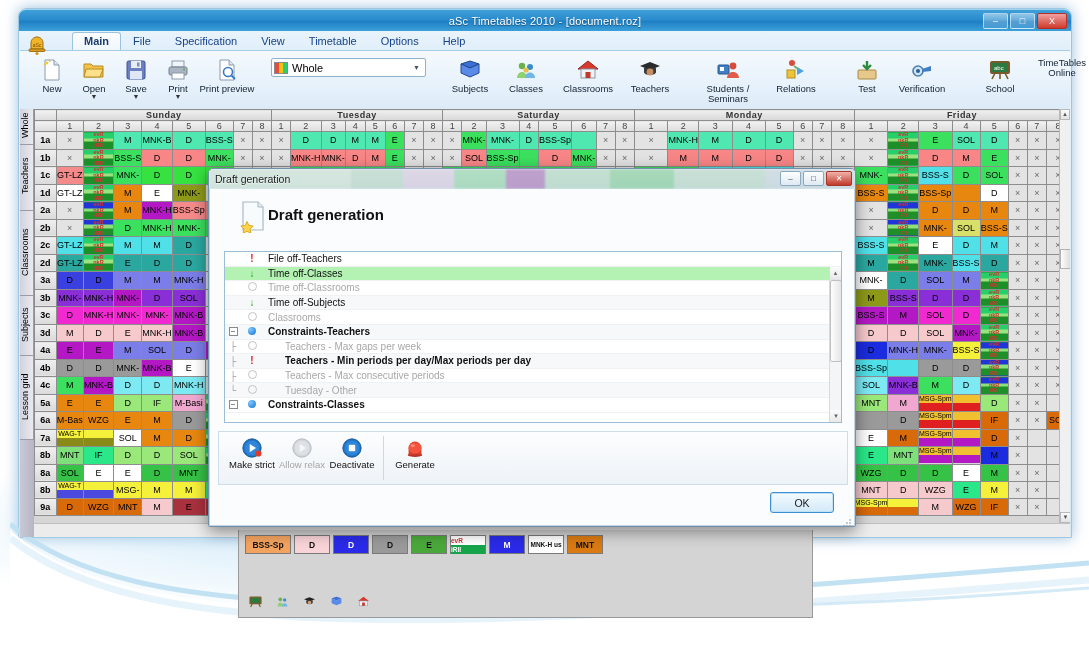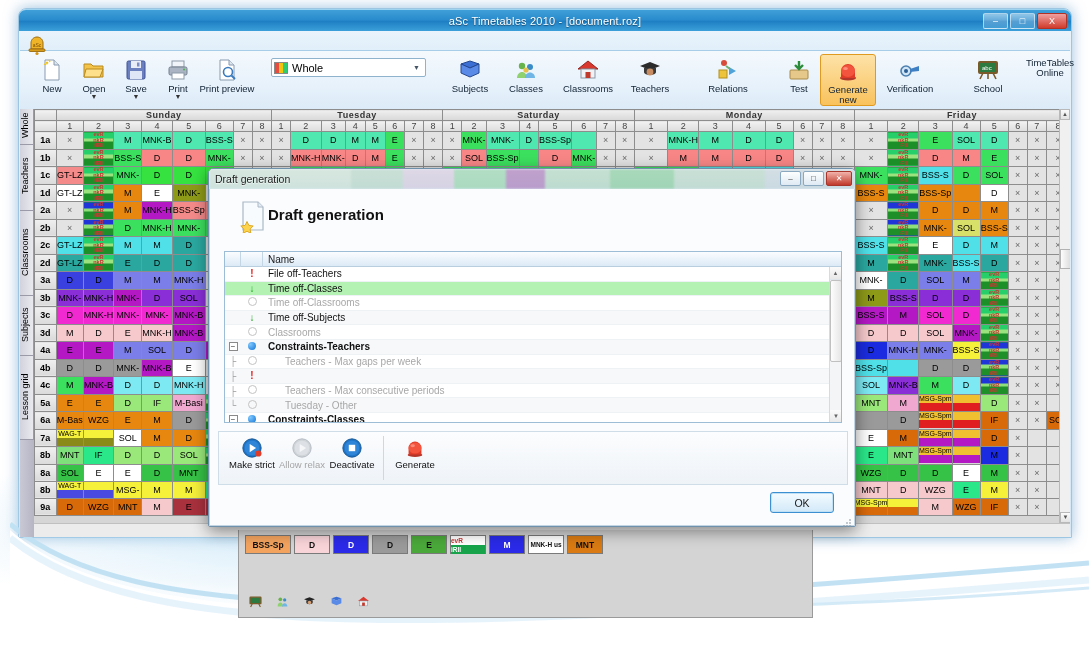--- a/index.html
+++ b/index.html
@@ -337,20 +337,29 @@
 <div id="titlebar">
   <span class="ttl">aSc Timetables 2010  - [document.roz]</span>
   <div class="winbtns">
     <div class="winbtn">–</div>
     <div class="winbtn">□</div>
     <div class="winbtn close">X</div>
   </div>
 </div>
 
 <div id="ribbon-wrap">
+  <div id="tabs">
+    <div class="tab active">Main</div>
+    <div class="tab">File</div>
+    <div class="tab">Specification</div>
+    <div class="tab">View</div>
+    <div class="tab">Timetable</div>
+    <div class="tab">Options</div>
+    <div class="tab">Help</div>
+  </div>
 
   <div id="customize">
     <span>Customize</span>
     <span style="font-size:7px">▾</span>
     <span class="x">X</span>
   </div>
 
   <div id="ribbon">
 
     <div class="rgroup">
@@ -463,51 +472,51 @@
         </div>
         <div class="lb">Teachers</div>
       </div>
     </div>
     <div class="rsep"></div>
 
     <div class="rgroup">
       <div class="ritem w3">
         <div class="ic">
           <svg width="24" height="24" viewBox="0 0 24 24">
+              <rect x="2" y="7" width="11" height="9" rx="1" fill="#3f7fc4" stroke="#27588f"></rect>
+              <rect x="4" y="9" width="4" height="4" fill="#fff"></rect>
+              <circle cx="17" cy="8" r="3.4" fill="#d94a3d"></circle>
+              <path d="M11 20c0-3.4 2.6-6 6-6s6 2.6 6 6z" fill="#e05c4a"></path>
+            </svg>
+        </div>
+        <div class="lb">Students / Seminars</div>
+      </div>
+      <div class="ritem w3">
+        <div class="ic">
+          <svg width="24" height="24" viewBox="0 0 24 24">
               <circle cx="8" cy="5" r="3" fill="#d84b3b"></circle>
               <rect x="3" y="12" width="8" height="8" fill="#eec33c" stroke="#b3901f"></rect>
               <path d="M13 9l7 4-7 4z" fill="#4fa3d8"></path>
               <path d="M10 8l4 3" stroke="#6fb06f" stroke-width="2"></path>
             </svg>
         </div>
         <div class="lb">Relations</div>
       </div>
     </div>
     <div class="rsep"></div>
 
     <div class="rgroup">
       <div class="ritem">
         <div class="ic">
           <svg width="24" height="24" viewBox="0 0 24 24">
               <rect x="3" y="12" width="18" height="9" rx="1" fill="#e6c98a" stroke="#a98a48"></rect>
               <path d="M12 3v7M8 7l4 4 4-4" stroke="#2a8c3a" stroke-width="2.4" fill="none"></path>
             </svg>
         </div>
         <div class="lb">Test</div>
-      </div>
-      <div class="ritem sel w2">
-        <div class="ic">
-          <svg width="24" height="24" viewBox="0 0 24 24">
-              <ellipse cx="12" cy="19" rx="8" ry="2.4" fill="#b3362a"></ellipse>
-              <path d="M5 19V12a7 7 0 0114 0v7z" fill="#e03b28"></path>
-              <ellipse cx="12" cy="12" rx="7" ry="6" fill="#f2543d"></ellipse>
-              <ellipse cx="9.5" cy="9.5" rx="2.4" ry="1.6" fill="#ff9c8c" opacity=".8"></ellipse>
-            </svg>
-        </div>
-        <div class="lb">Generate new</div>
       </div>
       <div class="ritem w3">
         <div class="ic">
           <svg width="24" height="24" viewBox="0 0 24 24">
               <circle cx="8" cy="13" r="5" fill="#cfe4f5" stroke="#4a7fb0" stroke-width="1.6"></circle>
               <path d="M12 11l9-3v5l-9 1z" fill="#3f7fc4"></path>
               <circle cx="8" cy="13" r="2" fill="#2a5e96"></circle>
             </svg>
         </div>
         <div class="lb">Verification</div>
@@ -1786,25 +1795,20 @@
           <path d="M7 3h15l5 5v23H7z" fill="#f7fbfe" stroke="#aab8c6" stroke-width="1.2"></path>
           <path d="M22 3v5h5" fill="#e3ecf4" stroke="#aab8c6"></path>
           <path d="M10 24l2.6 5.4 6 .8-4.3 4.2 1 5.9" fill="none"></path>
           <path d="M11 22.5l1.9 3.9 4.3.6-3.1 3 .7 4.3-3.8-2-3.9 2 .8-4.3-3.1-3 4.3-.6z" fill="#fcd34a" stroke="#d9a41d" stroke-width=".9"></path>
         </svg>
       </span>
       <span class="h" style="margin-left:30px">Draft generation</span>
     </div>
 
     <div id="listbox">
-      <div id="lb-head">
-        <div class="c1"></div>
-        <div class="c2"></div>
-        <div class="c3">Name</div>
-      </div>
       <div id="lb-rows">
           <div class="lrow">
       <span class="exp"></span>
       <span class="ico"><span class="bang">!</span></span>
       <span class="nm">File off-Teachers</span>
     </div>
           <div class="lrow sel">
       <span class="exp"></span>
       <span class="ico"><span class="arrdn">↓</span></span>
       <span class="nm">Time off-Classes</span>
@@ -1830,20 +1834,21 @@
       <span class="nm">Constraints-Teachers</span>
     </div>
           <div class="lrow dis">
       <span class="exp"><span style="color:#9a9a9a;font-size:9px">├</span></span>
       <span class="ico"><span class="gcirc"></span></span>
       <span class="nm ind">Teachers - Max gaps per week</span>
     </div>
           <div class="lrow alt bold">
       <span class="exp"><span style="color:#9a9a9a;font-size:9px">├</span></span>
       <span class="ico"><span class="bang">!</span></span>
+      <span class="nm ind">Teachers - Min periods per day/Max periods per day</span>
     </div>
           <div class="lrow dis">
       <span class="exp"><span style="color:#9a9a9a;font-size:9px">├</span></span>
       <span class="ico"><span class="gcirc"></span></span>
       <span class="nm ind">Teachers - Max consecutive periods</span>
     </div>
           <div class="lrow alt dis">
       <span class="exp"><span style="color:#9a9a9a;font-size:9px">└</span></span>
       <span class="ico"><span class="gcirc"></span></span>
       <span class="nm ind">Tuesday - Other</span>

